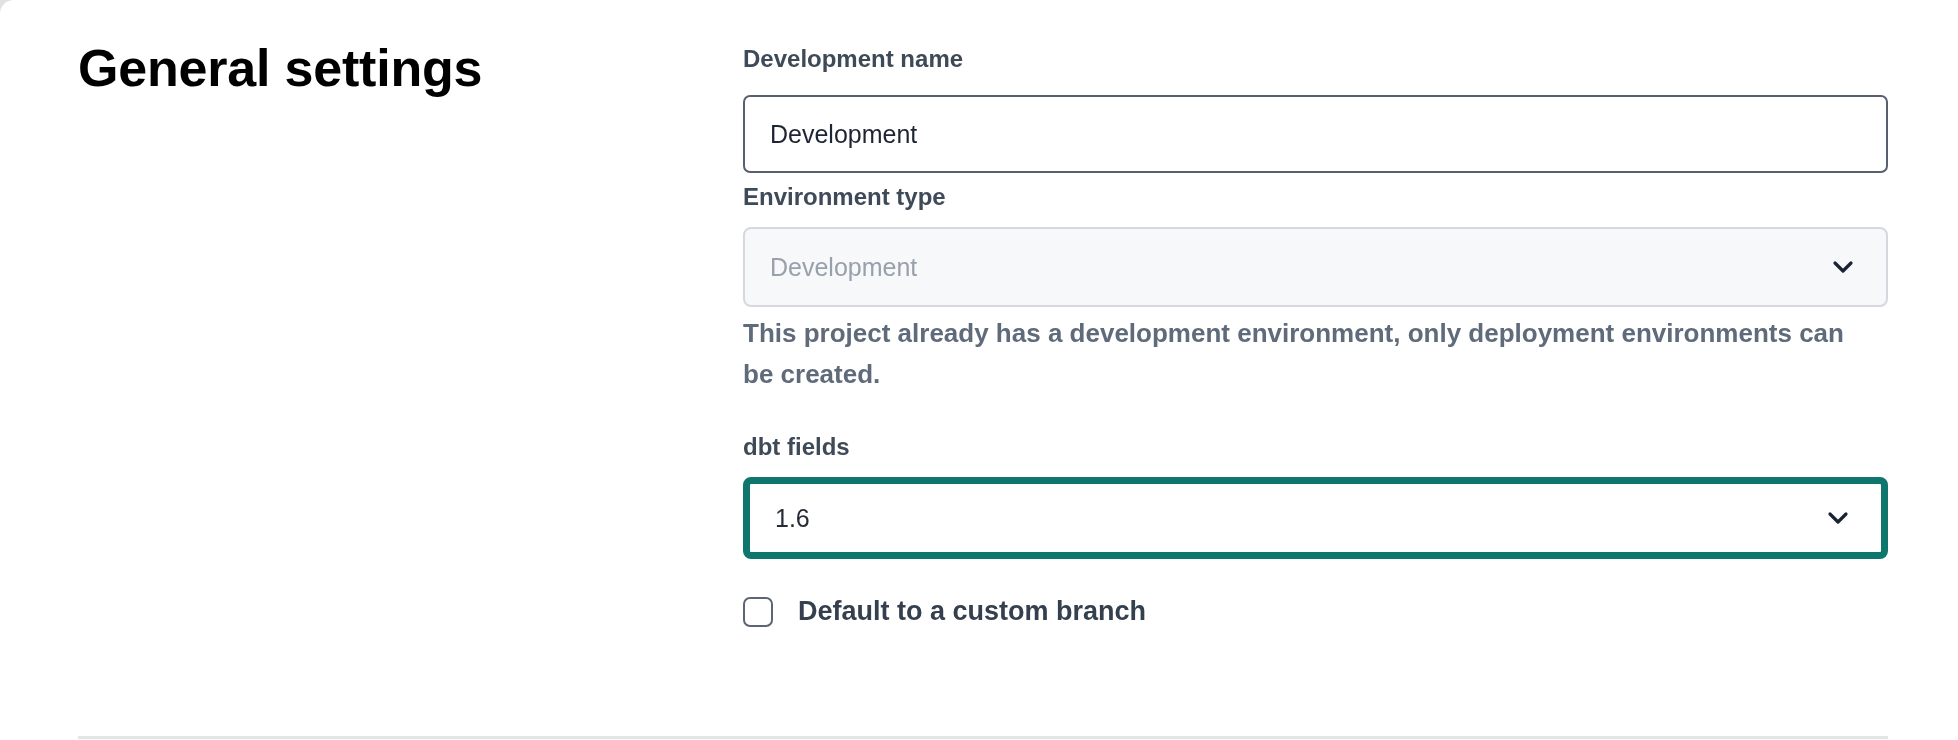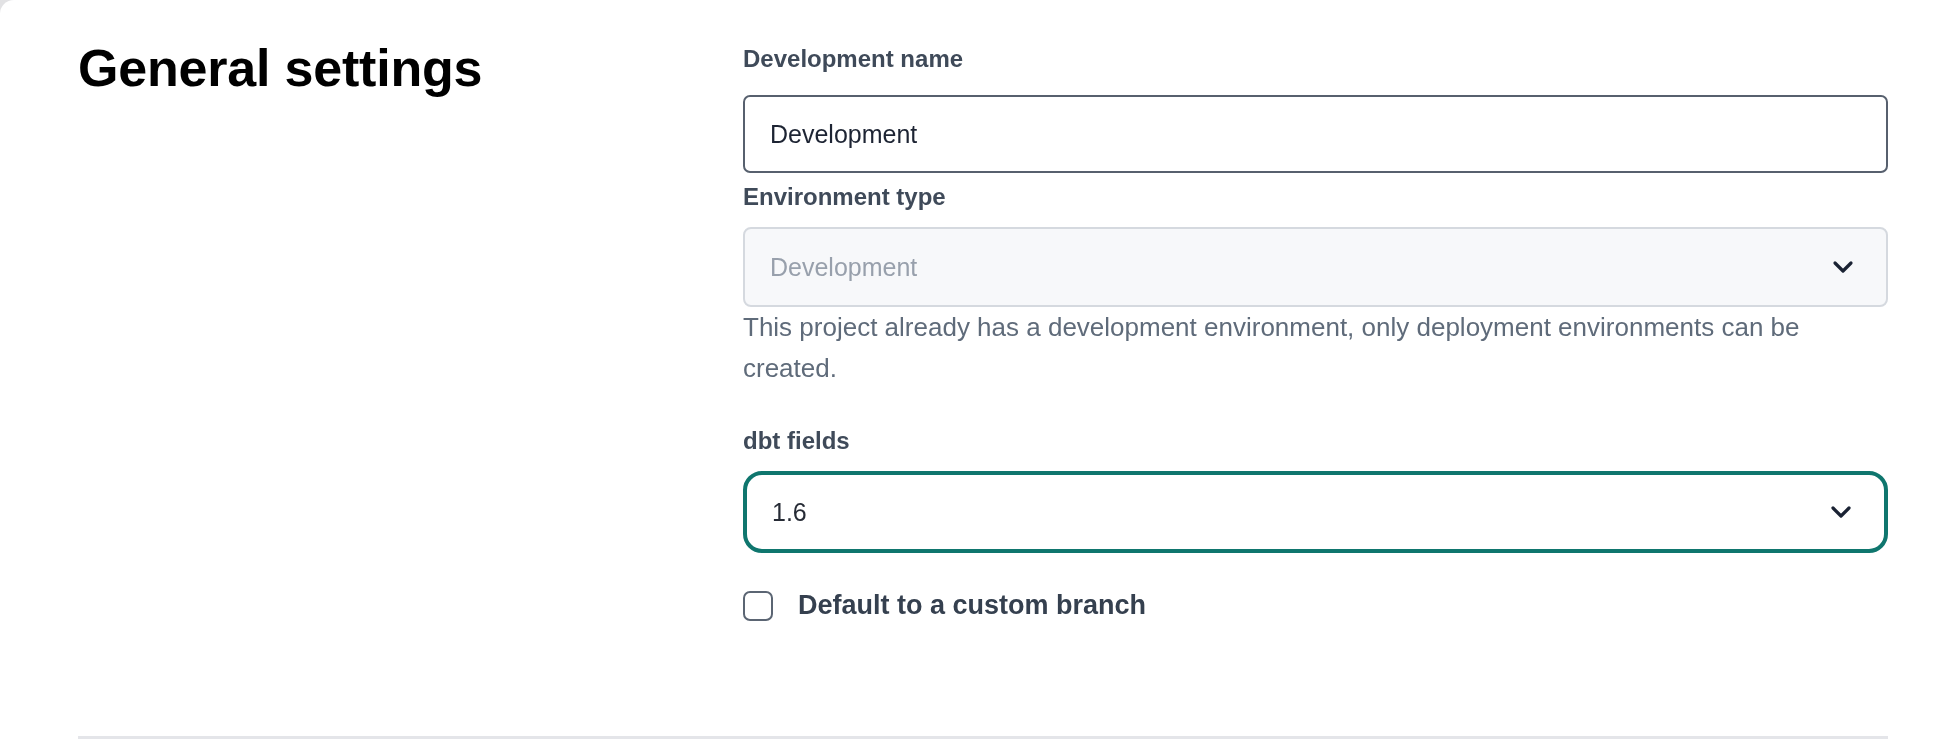--- a/index.html
+++ b/index.html
@@ -25,26 +25,26 @@
 
   .text-input { display:block; width:1145px; height:78px; margin-top:21px;
                 border:2px solid #57606e; border-radius:7px; background:#ffffff;
                 padding:0 25px; font-family:"Liberation Sans", sans-serif;
                 font-size:25px; color:#1d2433; outline:none; }
 
   .select-box { position:relative; width:1145px; height:80px; margin-top:15px;
                 border-radius:8px; display:flex; align-items:center; padding:0 25px;
                 font-size:25px; }
   .select-disabled { background:#f7f8fa; border:2px solid #d5d9df; color:#98a0ac; }
-  .select-focused { background:#ffffff; border:4px solid #0f766e; color:#262b35; height:82px; border-radius:19px; }
+  .select-focused { background:#ffffff; border:7px solid #0f766e; color:#262b35; height:82px; border-radius:8px; }
   .chevron { position:absolute; right:30px; top:50%; transform:translateY(-50%); width:26px; height:26px; }
   .chevron svg { display:block; }
 
-  .helper-text { width:1120px; font-size:26px; line-height:41px;
-                 font-weight:400; color:#5f6b7a; }
+  .helper-text { margin-top:6px; width:1120px; font-size:26px; line-height:41px;
+                 font-weight:700; color:#5f6b7a; }
 
   .checkbox-row { display:flex; align-items:center; margin-top:37px; cursor:pointer; }
   .checkbox { width:30px; height:30px; border:2px solid #5b6573; border-radius:7px;
               background:#ffffff; flex:0 0 auto; }
   .checkbox-label { margin-left:25px; font-size:27px; font-weight:700; color:#35404f; }
 
   .divider { position:absolute; left:78px; right:70px; top:736px; height:3px; background:#e4e5e9; }
 </style>
 </head>
 <body>

